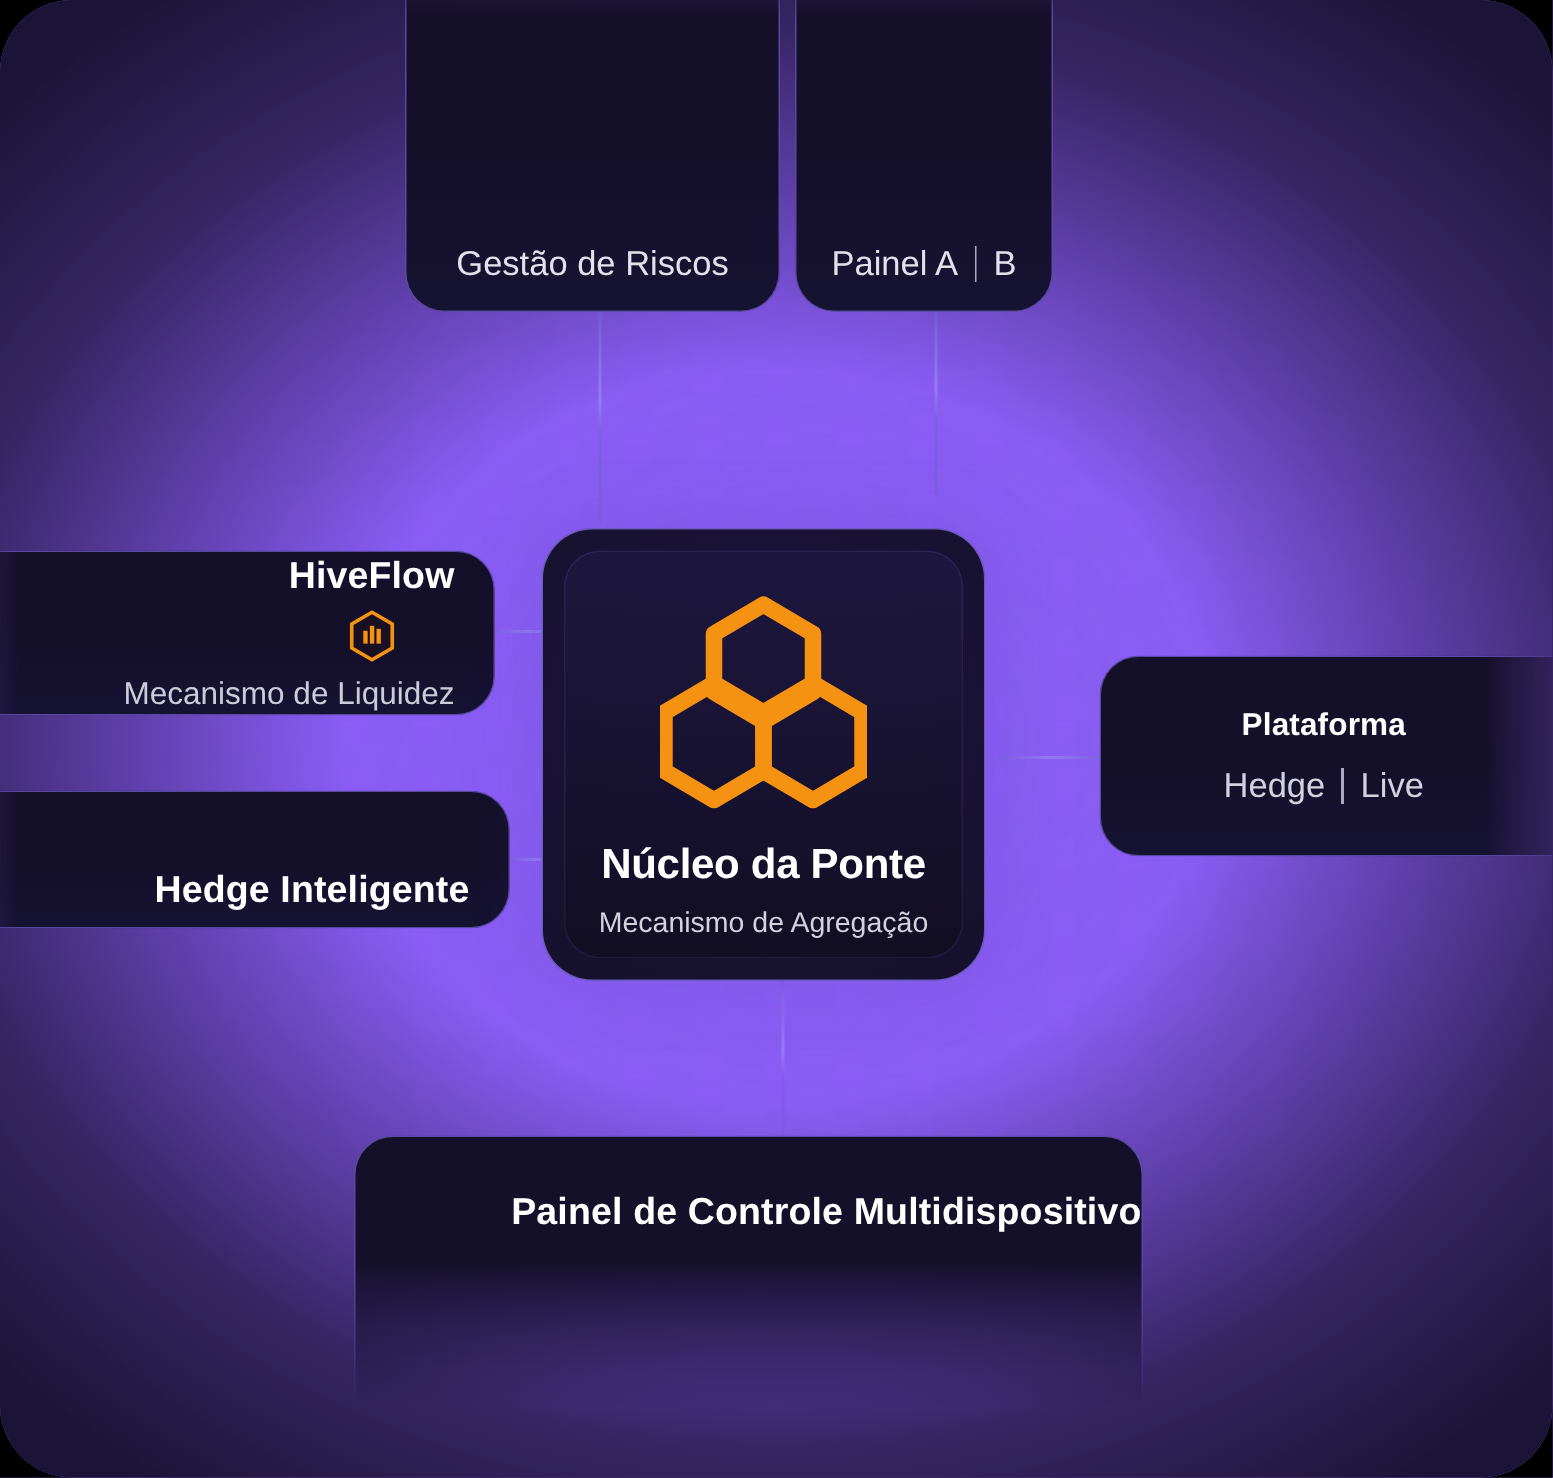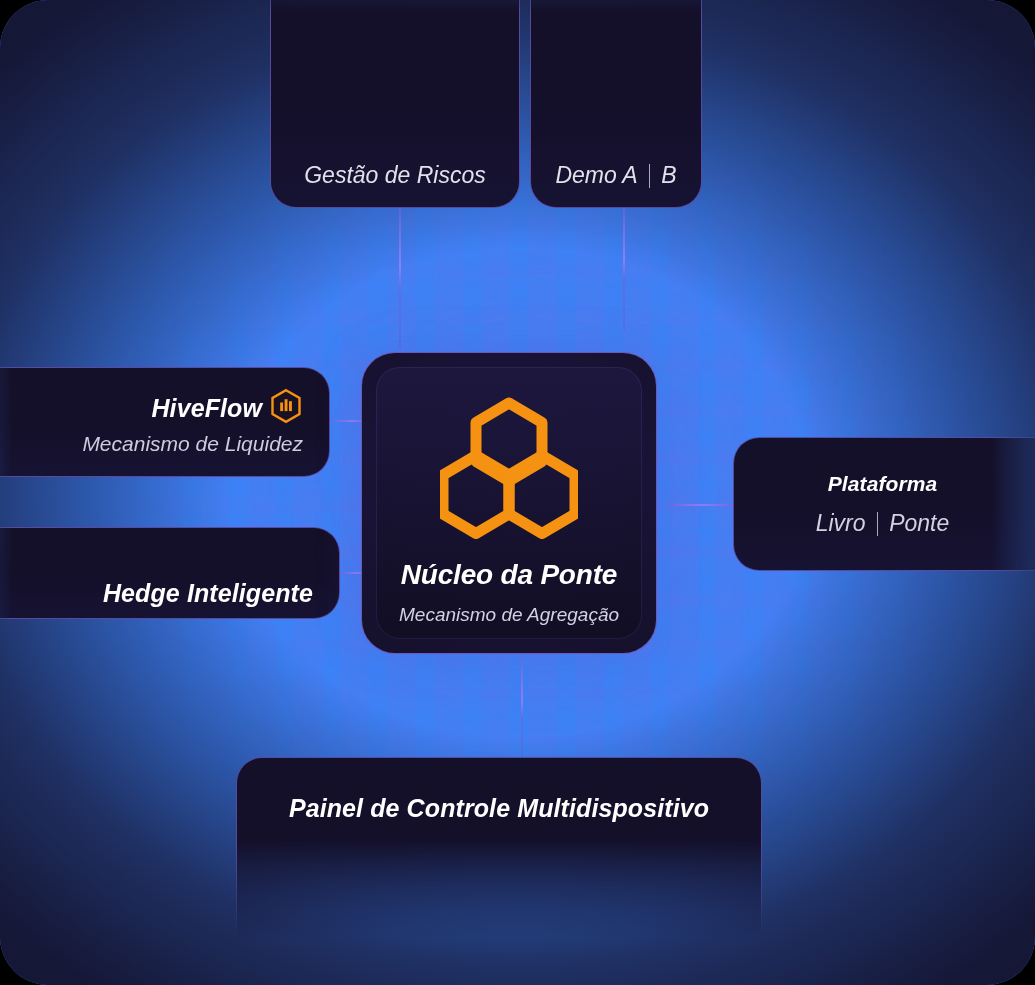--- a/index.html
+++ b/index.html
@@ -11,23 +11,22 @@
     background: #000000;
     font-family: "Liberation Sans", sans-serif;
     overflow: hidden;
   }
 
   #frame {
     position: relative;
     width: 1035px;
     height: 985px;
     border-radius: 48px;
-    background: #3b82f6;
+    background: #8b5cf6;
     overflow: hidden;
-    font-style: italic;
   }
 
   
   #grid {
     position: absolute;
     inset: 0;
     background-image:
       linear-gradient(to right, rgba(124,100,220,0.10) 28px, transparent 28px),
       linear-gradient(to bottom, rgba(124,100,220,0.10) 28px, transparent 28px);
     background-size: 47px 47px;
@@ -120,21 +119,21 @@
     border-left: none;
     left: -42px;
     align-items: flex-end;
     padding-right: 26px;
     -webkit-mask-image: linear-gradient(to right, transparent 0px, #000 54px, #000 100%);
     mask-image: linear-gradient(to right, transparent 0px, #000 54px, #000 100%);
   }
   #card-hive { top: 367px; width: 372px; height: 110px; }
   #card-hedge { top: 527px; width: 382px; height: 92px; }
 
-  .hive-row { display: flex; align-items: center; gap: 7px; }
+  .hive-row { display: flex; align-items: center; gap: 7px; flex-direction: column; }
   .hive-row .t-bold { font-size: 25px; }
   #card-hive .t-sub { font-size: 21px; margin-top: 4px; color: #cdccdd; }
   #card-hedge .t-bold { font-size: 25px; margin-top: 40px; }
 
   
   #card-platform {
     border-radius: 26px;
     border-right: none;
     left: 733px;
     top: 437px;
@@ -153,20 +152,21 @@
     border-radius: 26px 26px 0 0;
     border-bottom: none;
     left: 236px;
     top: 757px;
     width: 526px;
     height: 180px;
     justify-content: flex-start;
     padding-top: 36px;
     -webkit-mask-image: linear-gradient(to top, transparent 0px, #000 96px, #000 100%);
     mask-image: linear-gradient(to top, transparent 0px, #000 96px, #000 100%);
+    align-items: flex-end;
   }
   #card-dashboard .t-bold { font-size: 25px; }
 
   
   #core {
     position: absolute;
     left: 361px;
     top: 352px;
     width: 296px;
     height: 302px;
@@ -232,21 +232,21 @@
   <div class="conn conn-h" style="left:339px; top:572px; width:36px;"></div>
   <div class="conn conn-h" style="left:666px; top:504px; width:70px;"></div>
   <div class="conn conn-v" style="left:521px; top:654px; height:110px;"></div>
 
   <div class="card" id="card-risk">
     <span class="t-sub">Gestão de Riscos</span>
   </div>
 
   <div class="card" id="card-book">
     <div class="t-sub">
-      <span>Demo A</span><span class="divider-bar"></span><span>B</span>
+      <span>Painel A</span><span class="divider-bar"></span><span>B</span>
     </div>
   </div>
 
   <div class="card" id="card-hive">
     <div class="hive-row">
       <span class="t-bold">HiveFlow</span>
       <span>
         <svg width="34" height="36" viewBox="0 0 34 36" fill="none" aria-hidden="true">
           <path d="M17 2.2 L30.5 10 V26 L17 33.8 L3.5 26 V10 Z" stroke="#F59211" stroke-width="2.4" fill="#1a1024"></path>
           <rect x="11.2" y="14.5" width="2.9" height="8.6" fill="#F59211"></rect>
@@ -275,21 +275,21 @@
         </svg>
       </span>
       <span class="t-title">Núcleo da Ponte</span>
       <span class="t-subtitle">Mecanismo de Agregação</span>
     </div>
   </div>
 
   <div class="card" id="card-platform">
     <span class="t-bold">Plataforma</span>
     <div class="t-sub">
-      <span>Livro</span><span class="divider-bar"></span><span>Ponte</span>
+      <span>Hedge</span><span class="divider-bar"></span><span>Live</span>
     </div>
   </div>
 
   <div class="card" id="card-dashboard">
     <span class="t-bold">Painel de Controle Multidispositivo</span>
   </div>
 
 </div>
 
 </body></html>

